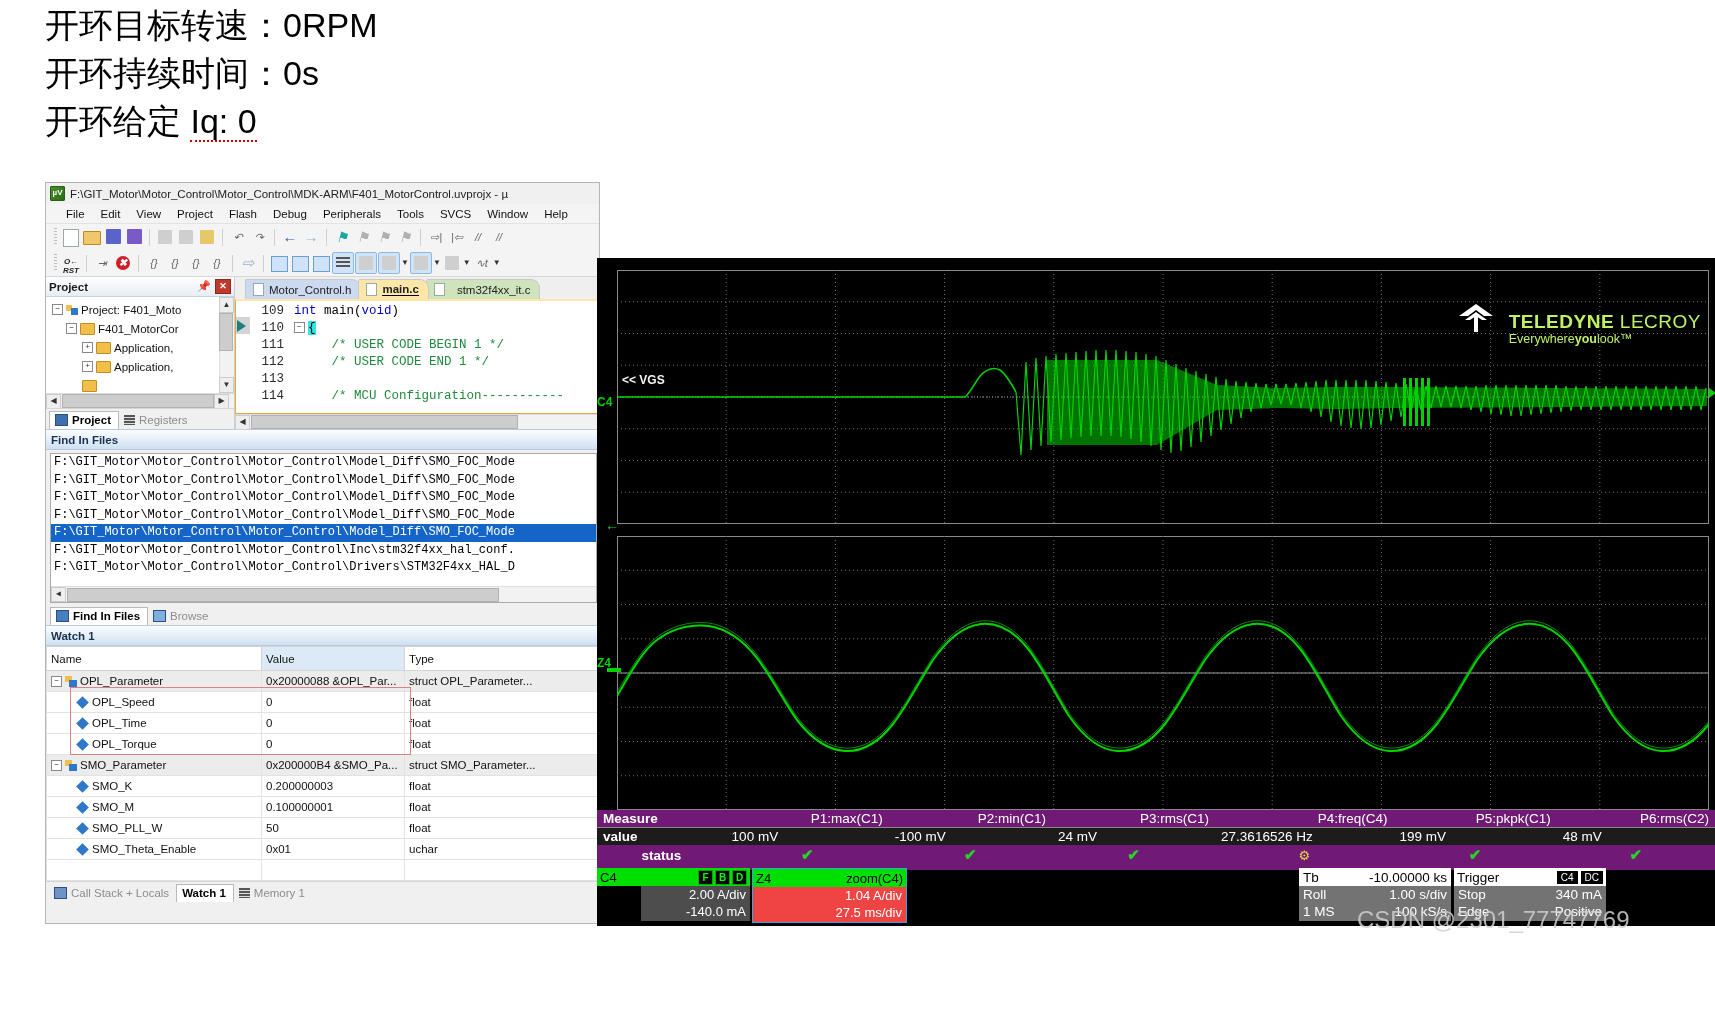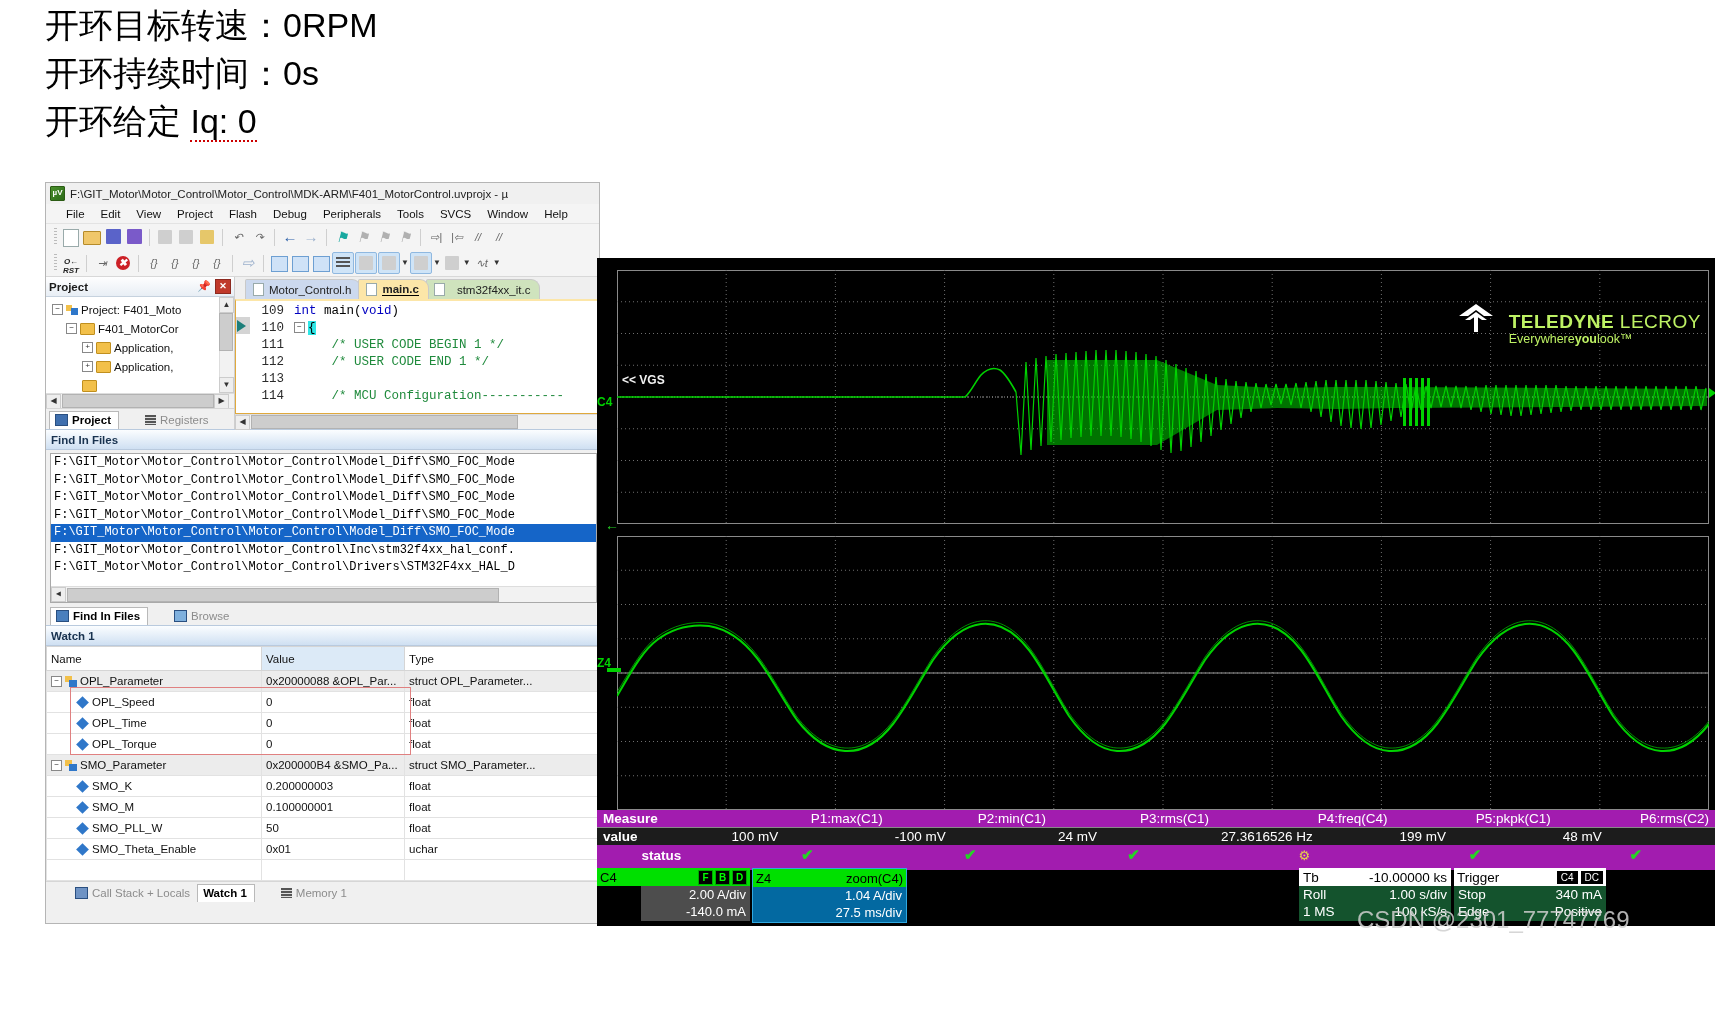--- a/index.html
+++ b/index.html
@@ -78,21 +78,21 @@
             font-size:8px;text-align:center;line-height:13px;color:#333;}
   .vup{top:0;} .vdn{bottom:0;}
   .hscroll{height:14px;background:#f2f2f2;border-top:1px solid #ddd;display:flex;align-items:center;}
   .hleft,.hright{width:13px;height:13px;background:#eee;border:1px solid #ccc;font-size:8px;
                  text-align:center;line-height:12px;color:#333;}
   .hthumb{height:12px;width:150px;background:#cdcdcd;border:1px solid #b2b2b2;margin-left:1px;}
   .ptabs{height:20px;background:#f0f0f0;border-top:1px solid #d6d6d6;display:flex;align-items:flex-end;
          font-size:11.5px;padding-left:3px;}
   .ptab{padding:2px 7px 3px 5px;display:flex;align-items:center;gap:4px;color:#333;}
   .ptab.act{background:#fff;border:1px solid #b9b9b9;border-bottom:none;font-weight:bold;color:#000;}
-  .ptab.dim{color:#8c8c8c;margin-left:21px;}
+  .ptab.dim{color:#8c8c8c;}
   .ti-proj{width:11px;height:10px;background:#3f6fae;border:1px solid #2a4f80;}
   .ti-reg{width:11px;height:10px;background:repeating-linear-gradient(to bottom,#555 0,#555 2px,#ddd 2px,#ddd 3px);}
 
   .kl-edit{flex:1;background:#fff;display:flex;flex-direction:column;}
   .etabs{height:22px;display:flex;align-items:flex-end;background:#efefef;padding-left:10px;font-size:11.5px;}
   .etab{display:flex;align-items:center;gap:5px;padding:3px 9px 3px 7px;border:1px solid #c9c9c9;
         border-bottom:none;border-radius:2px 9px 0 0;margin-right:-3px;color:#222;white-space:nowrap;}
   .etab.t1{background:#ccd9ee;}
   .etab.t2{background:#fce6a8;font-weight:bold;z-index:3;}
   .etab.t2 span{border-bottom:1px solid #000;}
@@ -157,48 +157,48 @@
 
   .logo{position:absolute;right:8px;top:18px;display:flex;align-items:center;gap:8px;}
   .logo-mark{width:50px;height:34px;position:relative;}
   .logo-txt{color:#bef264;line-height:1;margin-top:24px;}
   .logo-t1{font-size:19px;font-weight:bold;letter-spacing:.5px;}
   .logo-t1 .thin{font-weight:normal;}
   .logo-t2{font-size:12.5px;margin-top:2px;}
   .logo-t2 b{font-weight:bold;}
 
   
-  .meas{position:absolute;left:0;right:0;background:#a21caf;color:#fff;
+  .meas{position:absolute;left:0;right:0;background:#701a75;color:#fff;
         font-family:"Liberation Sans",sans-serif;}
   .meas table{width:100%;border-collapse:collapse;font-size:13.5px;}
   .meas td{padding:1px 6px;white-space:nowrap;}
   .meas .lbl{text-align:left;font-weight:bold;width:118px;}
   .meas tr.hdr td{border-bottom:1px solid #888;}
   .meas tr.val td{background:#1c1c1c;text-align:left;}
   .meas tr.hdr td.colh{text-align:right;font-weight:normal;}
   .meas tr.sta td{text-align:center;}
   .chk{color:#25d425;font-size:15px;font-weight:bold;}
   .warn{color:#e8d44a;font-size:13px;}
 
   
   .badges{position:absolute;display:flex;gap:2px;}
   .badge{font-family:"Liberation Sans",sans-serif;font-size:13px;width:153px;}
   .badge .top{display:flex;align-items:center;justify-content:space-between;padding:0 3px;height:18px;}
   .badge .rows{padding:0 4px 1px 4px;text-align:right;line-height:17px;}
   .b-c4 .top{background:#00e000;color:#000;font-weight:normal;}
   .b-c4 .rows{background:#4d4d4d;color:#fff;margin-left:44px;}
   .b-z4 .top{background:#00e000;color:#000;}
-  .b-z4 .rows{background:#0369a1;color:#fff;}
+  .b-z4 .rows{background:#ef4444;color:#fff;}
   .b-z4{border:1px solid #2fa8e0;}
   .fbd{display:flex;gap:2px;}
   .fbd span{background:#000;color:#0f0;font-size:10px;width:13px;height:13px;line-height:13px;
             text-align:center;border:1px solid #0a0;font-weight:bold;}
   .tbbox{font-family:"Liberation Sans",sans-serif;font-size:13.5px;width:152px;}
   .tbbox .top{background:#fff;color:#000;display:flex;justify-content:space-between;padding:0 4px;height:18px;align-items:center;}
-  .tbbox .rows{background:#14532d;color:#fff;padding:0 4px 1px 4px;line-height:17px;}
+  .tbbox .rows{background:#737373;color:#fff;padding:0 4px 1px 4px;line-height:17px;}
   .tbbox .rows .r{display:flex;justify-content:space-between;}
   .trigbadge .top{background:#fff;color:#000;display:flex;justify-content:space-between;align-items:center;padding:0 3px;height:18px;}
   .trigbadge .top .tags{display:flex;gap:3px;}
   .trigbadge .top .tags span{background:#000;color:#fff;font-size:10px;padding:0 3px;border:1px solid #000;}
   .watermark{position:absolute;color:#cfcfcf;opacity:.85;font-size:24px;
              font-family:"Liberation Sans",sans-serif;white-space:nowrap;}
   .arrowmk{position:absolute;color:#25d425;font-size:14px;line-height:10px;}
 </style>
 </head>
 <body>

